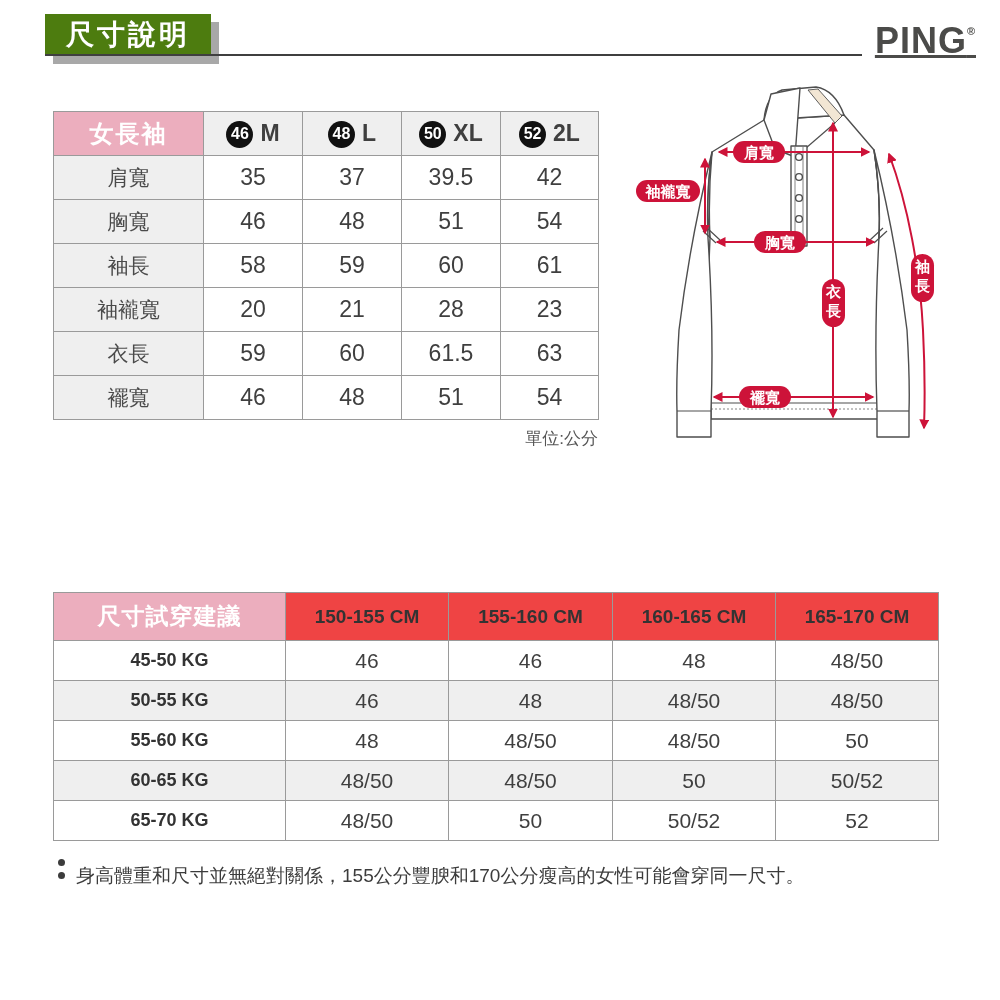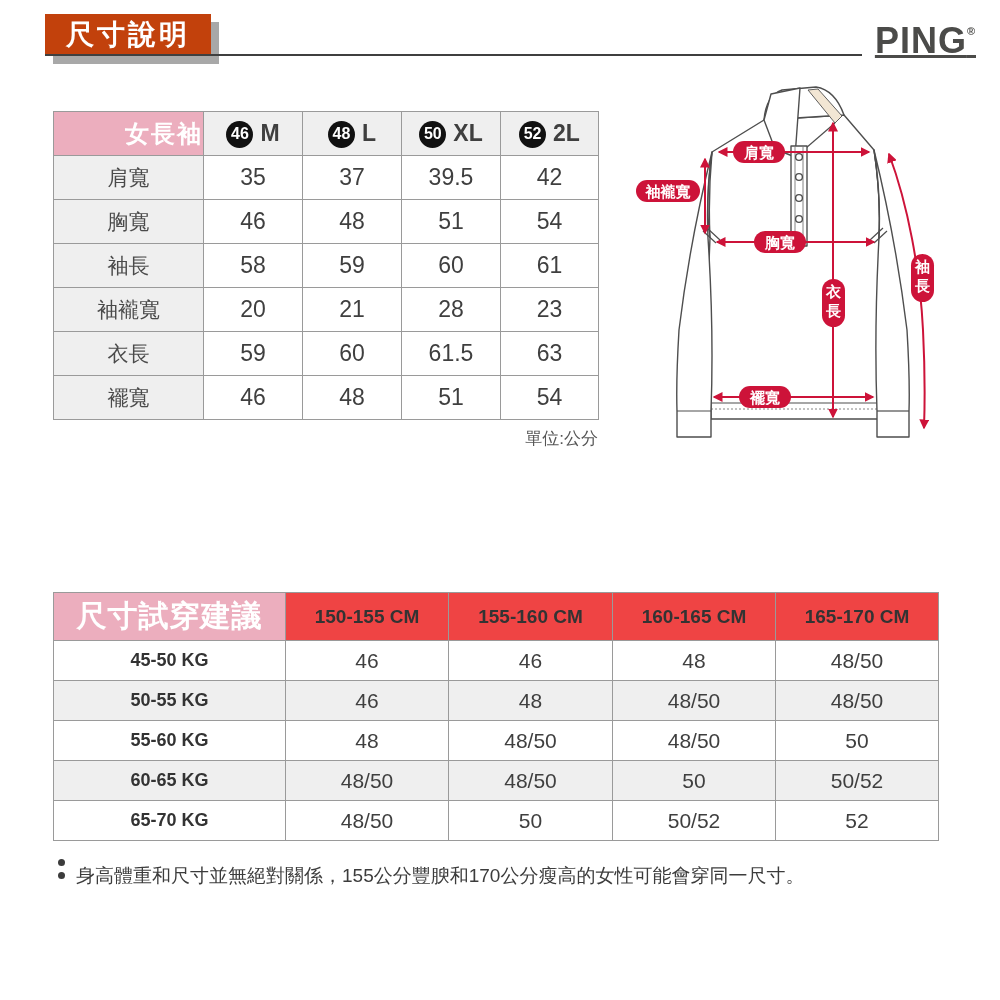--- a/index.html
+++ b/index.html
@@ -1,48 +1,48 @@
 <!DOCTYPE html>
 <html><head>
 <meta charset="utf-8">
 <style>
   html,body{margin:0;padding:0;background:#fff;}
   .page{position:relative;width:1000px;height:1000px;background:#fff;overflow:hidden;
         font-family:"Liberation Sans","DejaVu Sans",sans-serif;color:#3f3f3f;}
 
   
-  .title-box{position:absolute;left:45px;top:14px;width:166px;height:42px;background:#c2410c;
+  .title-box{position:absolute;left:45px;top:14px;width:166px;height:42px;background:#4d7c0f;
              box-shadow:8px 8px 0 #a8a8a8;display:flex;align-items:center;justify-content:center;
              color:#fff;font-size:28px;font-weight:bold;letter-spacing:3px;}
   .title-line{position:absolute;left:45px;top:54px;width:817px;height:2px;background:#3f3f3f;}
   .brand{position:absolute;left:866px;top:20px;width:110px;text-align:right;
          font-size:36px;font-weight:800;letter-spacing:1px;color:#4b4b49;text-decoration:underline;}
   .brand sup{font-size:11px;vertical-align:18px;}
 
   
   table{border-collapse:collapse;position:absolute;table-layout:fixed;}
   td,th{border:1px solid #9a9a9a;text-align:center;vertical-align:middle;padding:0;}
   .pinkcell{background:#ECAEBE;color:#fff;font-weight:bold;}
 
   .t1{left:53px;top:111px;width:545px;}
   .t1 tr{height:44px;}
-  .t1 .pinkcell{font-size:24px;letter-spacing:2px;text-align:right;}
+  .t1 .pinkcell{font-size:24px;letter-spacing:2px;}
   .t1 .szh{background:#efefef;font-size:23px;color:#3f3f3f;}
   .t1 .lbl{background:#efefef;font-size:21px;color:#4a4a4a;}
   .t1 .val{background:#fff;font-size:23px;color:#3f3f3f;}
   .circ{display:inline-flex;width:27px;height:27px;border-radius:50%;background:#111;color:#fff;
         font-size:16px;font-weight:bold;align-items:center;justify-content:center;margin-right:7px;
         vertical-align:middle;}
   .szl{vertical-align:middle;}
   .unit{position:absolute;left:53px;top:427px;width:545px;text-align:right;font-size:17px;color:#555;}
 
   .t2{left:53px;top:592px;width:885px;}
   .t2 .hrow{height:48px;}
   .t2 tr{height:40px;}
-  .t2 .pinkcell{font-size:30px;letter-spacing:1px;}
+  .t2 .pinkcell{font-size:23px;letter-spacing:1px;}
   .t2 .cmh{background:#ef4444;font-size:19px;font-weight:bold;color:#333;}
   .t2 .kg{font-size:18px;font-weight:bold;color:#333;}
   .t2 .val{font-size:21px;color:#3f3f3f;}
   .t2 tr.alt td{background:#efefef;}
   .t2 tr.norm td{background:#fff;}
 
   
   .diagram{position:absolute;left:630px;top:78px;width:365px;height:372px;}
   .sketch{fill:#fff;stroke:#4e4e4e;stroke-width:1.4;stroke-linejoin:round;}
   .seam{fill:none;stroke:#4e4e4e;stroke-width:1.2;}

